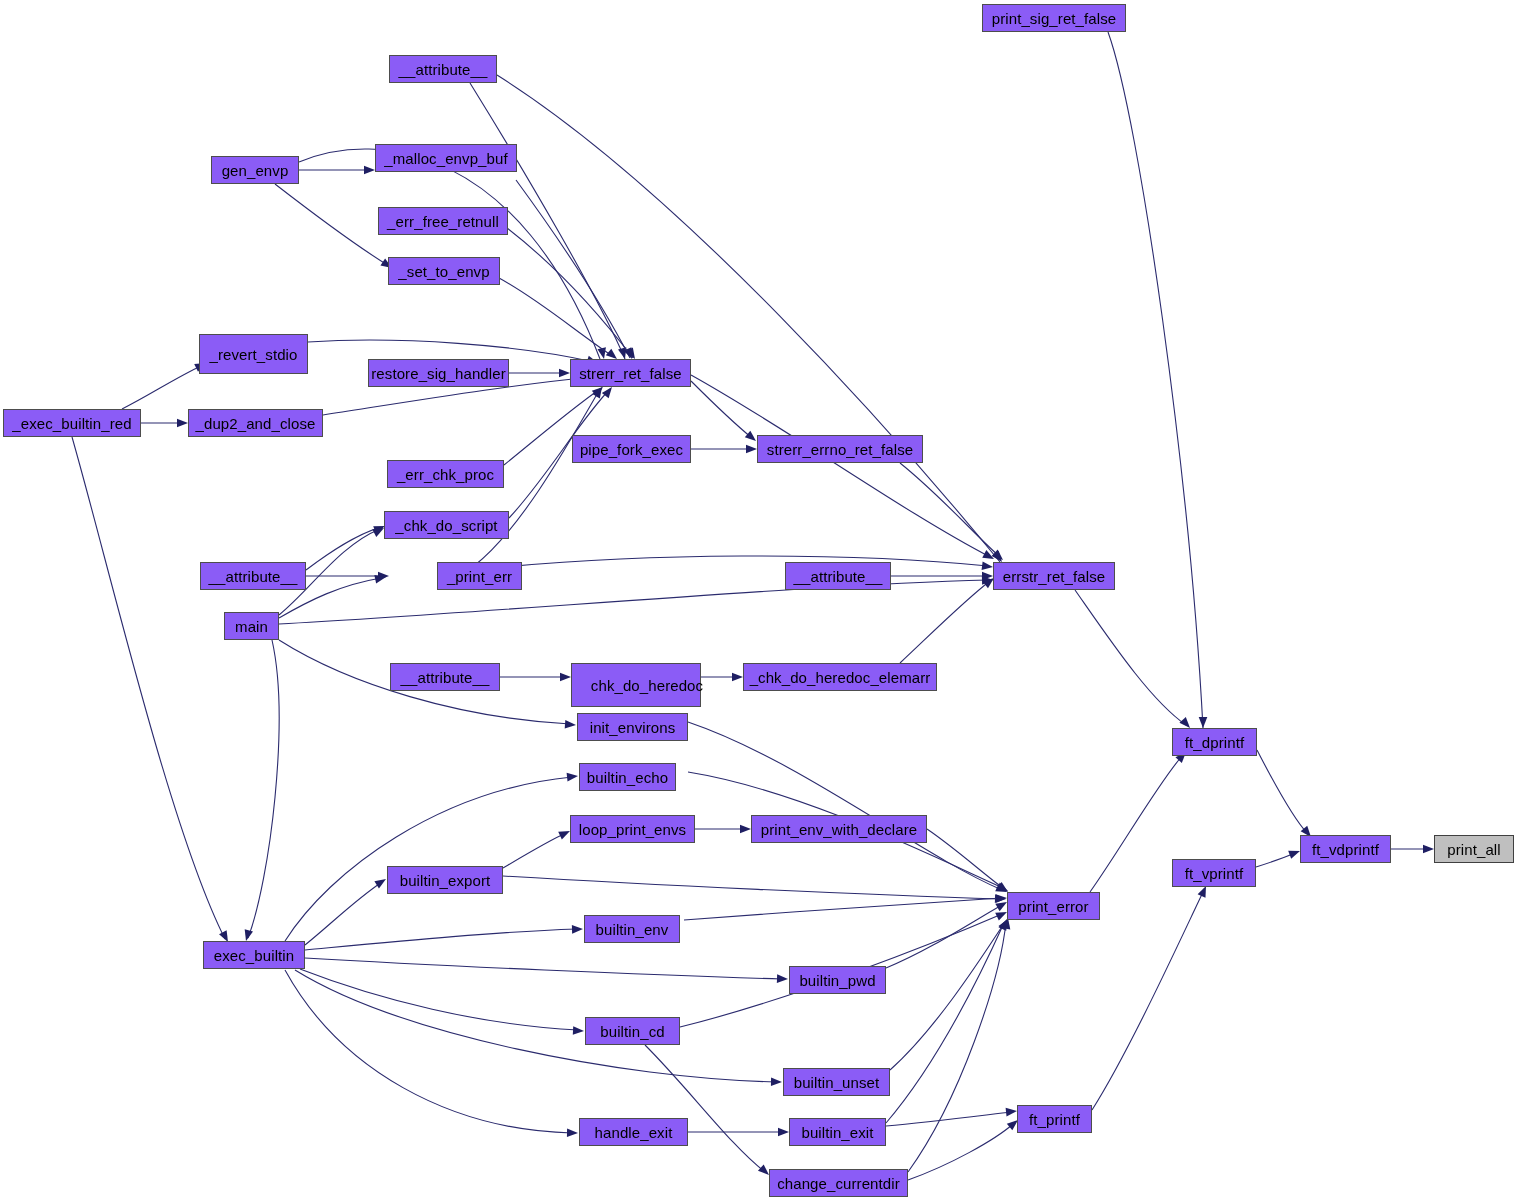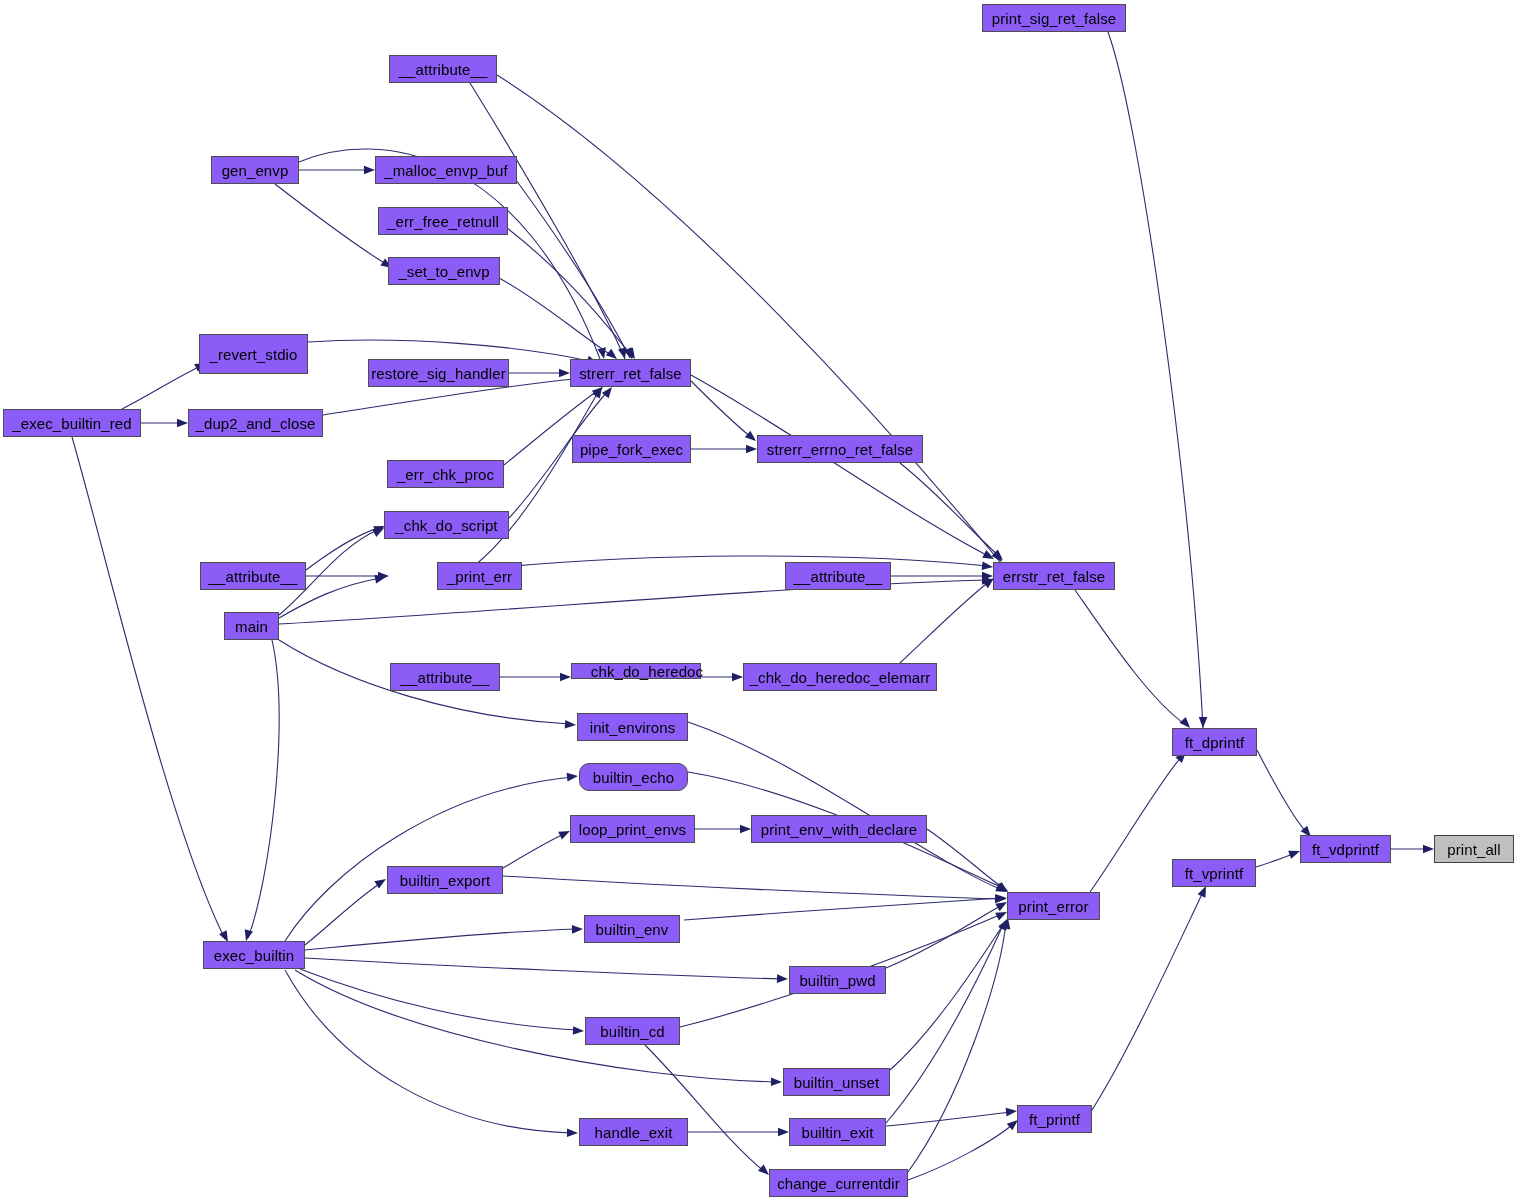--- a/index.html
+++ b/index.html
@@ -188,21 +188,21 @@
   <div id="node-layer">
       <div class="node-box" style="left: 982px; top: 4px; width: 144px; height: 28px;">
         <span>print_sig_ret_false</span>
       </div>
       <div class="node-box" style="left: 389px; top: 55px; width: 108px; height: 28px;">
         <span>__attribute__</span>
       </div>
       <div class="node-box" style="left: 211px; top: 156px; width: 88px; height: 28px;">
         <span>gen_envp</span>
       </div>
-      <div class="node-box" style="left: 375px; top: 156px; width: 142px; height: 28px;">
+      <div class="node-box" style="left: 375px; top: 144px; width: 142px; height: 28px;">
         <span>_malloc_envp_buf</span>
       </div>
       <div class="node-box" style="left: 378px; top: 207px; width: 130px; height: 28px;">
         <span>_err_free_retnull</span>
       </div>
       <div class="node-box" style="left: 388px; top: 257px; width: 112px; height: 28px; justify-content: center;">
         <span>_set_to_envp</span>
       </div>
       <div class="node-box" style="left: 199px; top: 334px; width: 109px; height: 40px;">
         <span>_revert_stdio</span>
@@ -242,33 +242,33 @@
       </div>
       <div class="node-box" style="left: 993px; top: 562px; width: 122px; height: 28px;">
         <span>errstr_ret_false</span>
       </div>
       <div class="node-box" style="left: 224px; top: 612px; width: 55px; height: 28px;">
         <span>main</span>
       </div>
       <div class="node-box" style="left: 390px; top: 663px; width: 110px; height: 28px;">
         <span>__attribute__</span>
       </div>
-      <div class="node-box" style="left: 571px; top: 663px; width: 130px; height: 16px; padding-left: 22px;">
+      <div class="node-box" style="left: 571px; top: 663px; width: 130px; height: 44px; padding-left: 22px;">
         <span>chk_do_heredoc</span>
       </div>
       <div class="node-box" style="left: 743px; top: 663px; width: 194px; height: 28px;">
         <span>_chk_do_heredoc_elemarr</span>
       </div>
       <div class="node-box" style="left: 1172px; top: 728px; width: 85px; height: 28px;">
         <span>ft_dprintf</span>
       </div>
       <div class="node-box" style="left: 577px; top: 713px; width: 111px; height: 28px;">
         <span>init_environs</span>
       </div>
-      <div class="node-box" style="left: 579px; top: 763px; width: 109px; height: 28px; border-radius: 10px;">
+      <div class="node-box" style="left: 579px; top: 763px; width: 97px; height: 28px;">
         <span>builtin_echo</span>
       </div>
       <div class="node-box" style="left: 570px; top: 815px; width: 125px; height: 28px;">
         <span>loop_print_envs</span>
       </div>
       <div class="node-box" style="left: 751px; top: 815px; width: 176px; height: 28px;">
         <span>print_env_with_declare</span>
       </div>
       <div class="node-box" style="left: 1300px; top: 835px; width: 91px; height: 28px;">
         <span>ft_vdprintf</span>

